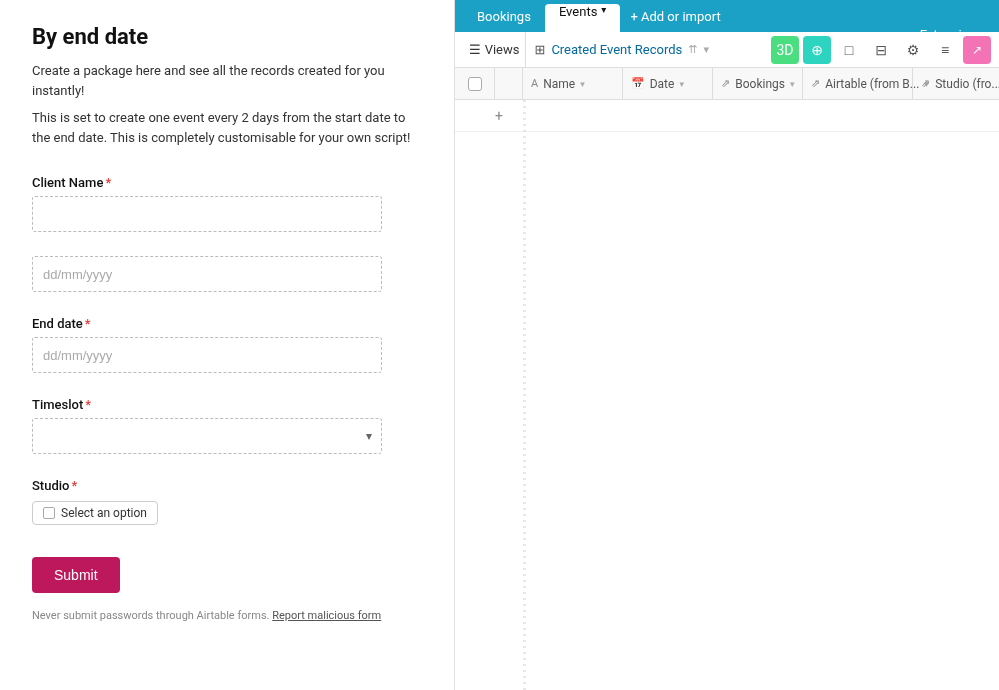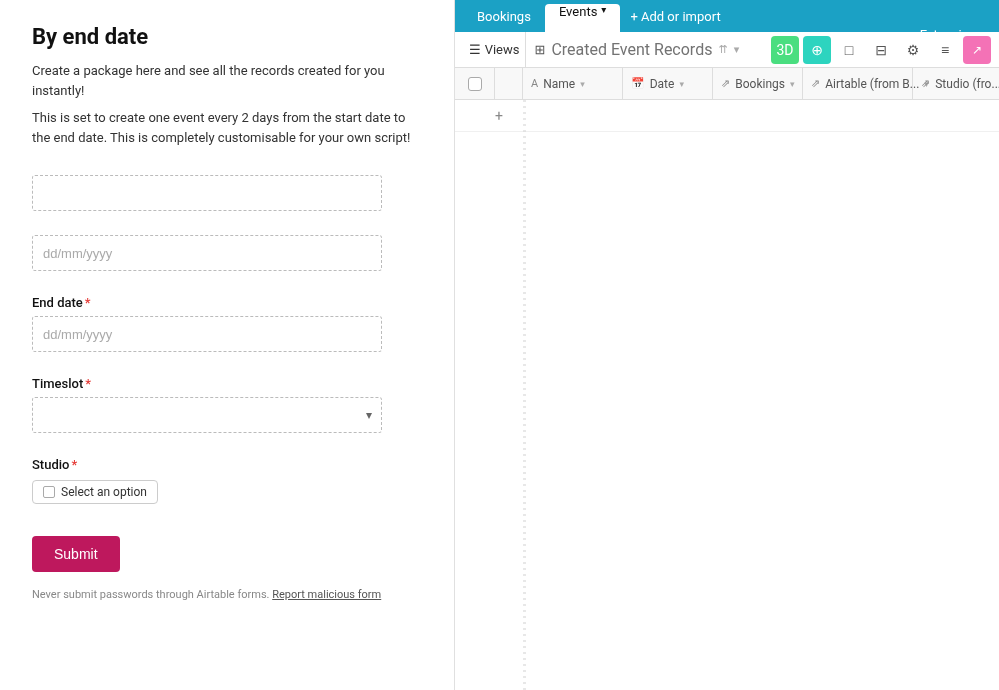--- a/index.html
+++ b/index.html
@@ -335,20 +335,23 @@
 </head>
 <body>
 
 <div class="left-panel">
   <h1>By end date</h1>
   <p class="description">Create a package here and see all the records created for you instantly!</p>
   <p class="description2">This is set to create one event every 2 days from the start date to the end date. This is completely customisable for your own script!</p>
 
   
   <div class="form-group">
+    <label class="form-label">
+      <span>Client Name</span><span class="required-star">*</span>
+    </label>
     <input class="form-input" type="text" style="">
   </div>
 
   
   <div class="form-group">
     <input class="form-input" type="text" placeholder="dd/mm/yyyy" style="">
   </div>
 
   
   <div class="form-group">
@@ -400,21 +403,21 @@
     <div class="extensions-btn">Extensions</div>
   </div>
 
   <div class="views-toolbar">
     <div class="views-btn">
       <span>☰</span>
       <span>Views</span>
     </div>
     <div class="view-name-section">
       <span style="color:#555;">⊞</span>
-      <span style="font-size:16px;color:#737373;cursor:pointer;">Created Event Records</span>
+      <span style="font-size:13px;color:#0369a1;cursor:pointer;">Created Event Records</span>
       <span style="font-size:11px;color:#aaa;cursor:pointer;">⇈</span>
       <span style="font-size:11px;color:#aaa;cursor:pointer;">▾</span>
     </div>
     <div class="toolbar-icons">
 
       <div class="toolbar-icon-btn green" title="3D">3D</div>
 
       <div class="toolbar-icon-btn teal" title="Filter">⊕</div>
 
       <div class="toolbar-icon-btn" title="Gallery">□</div>

